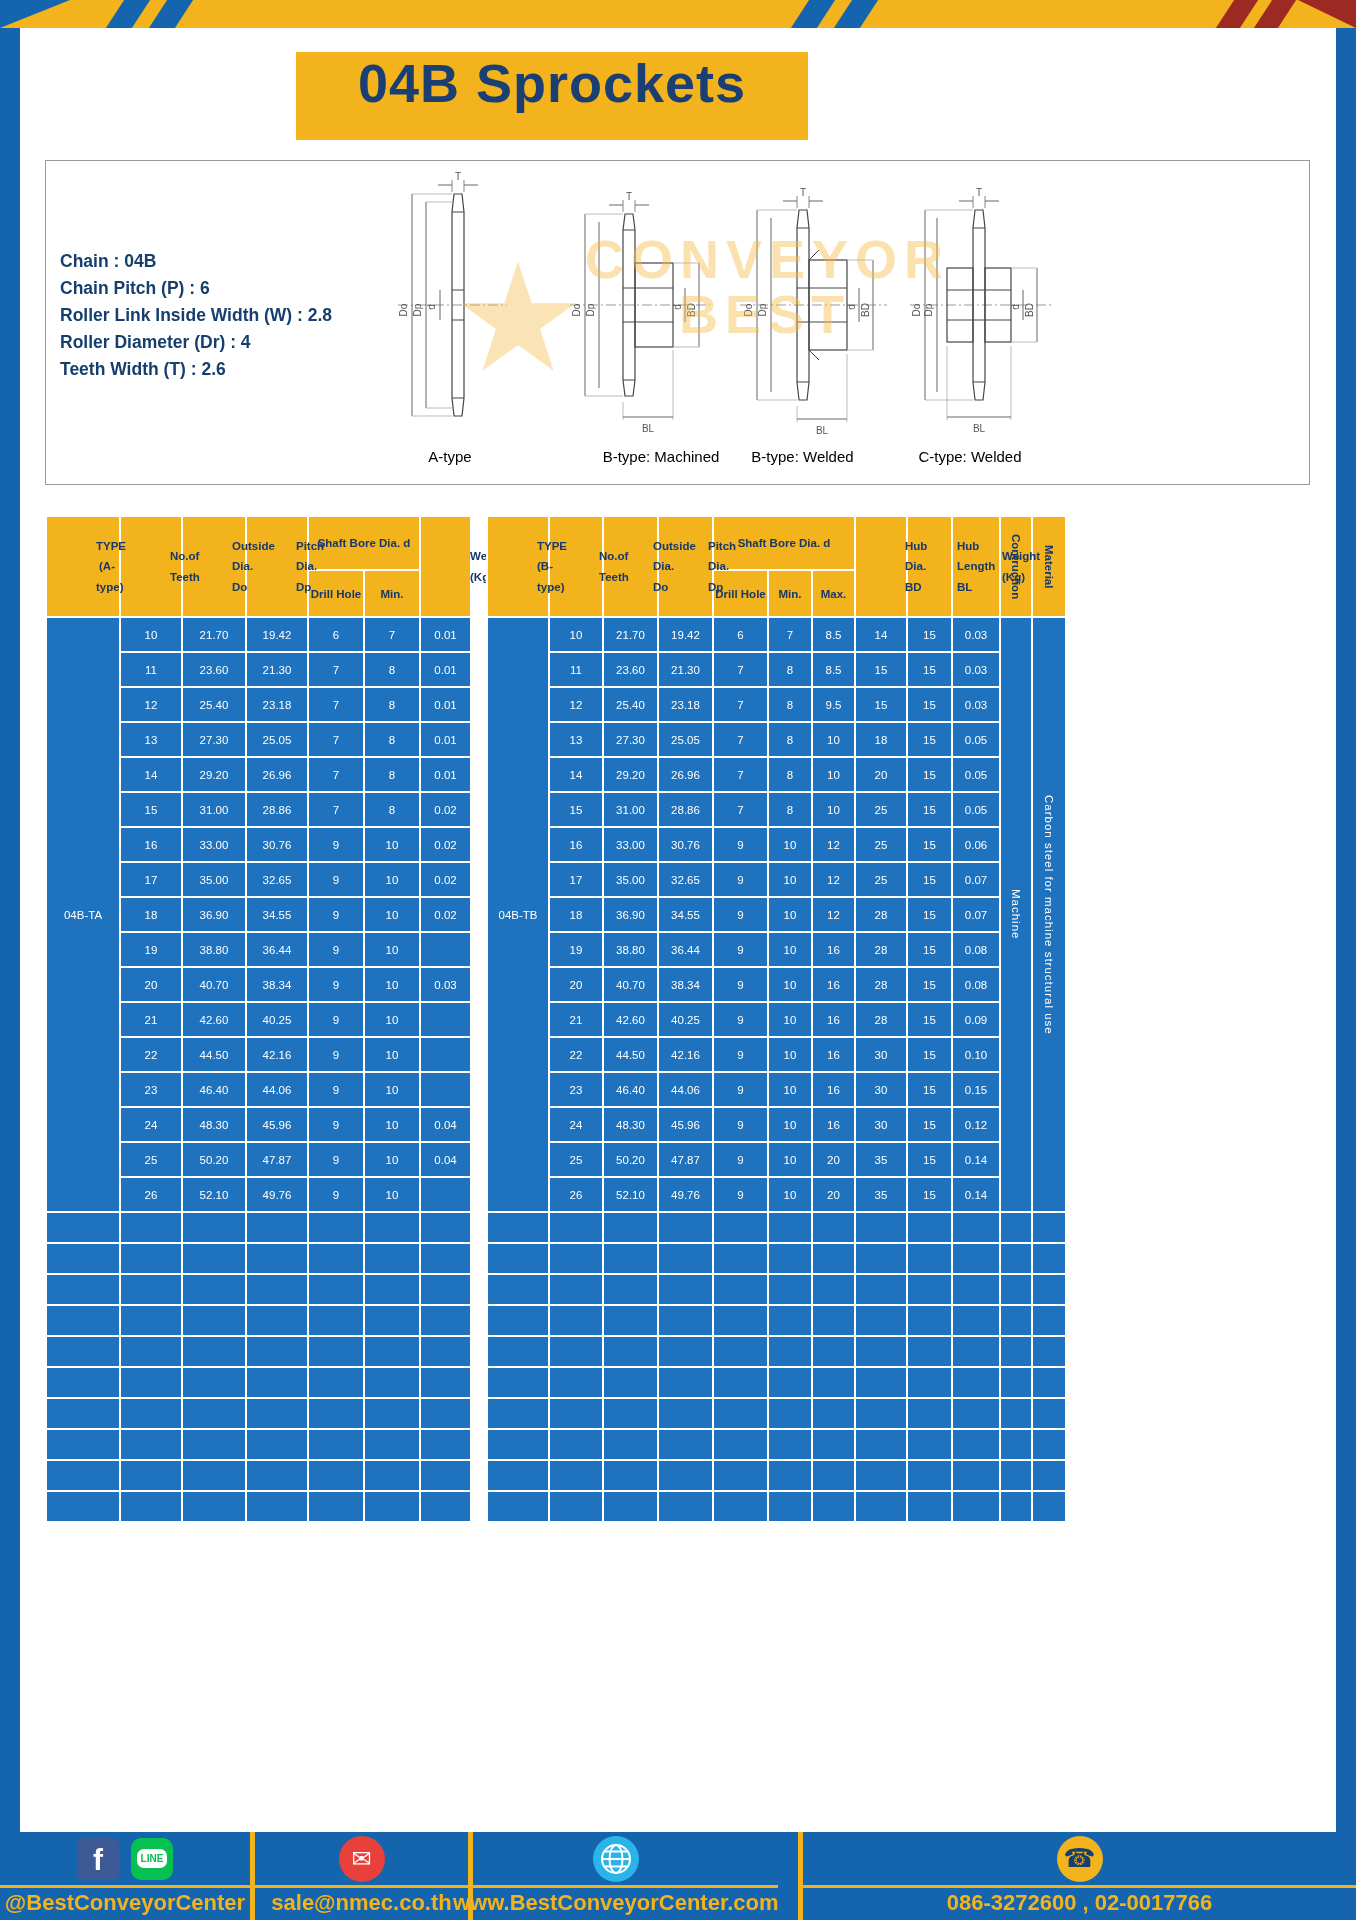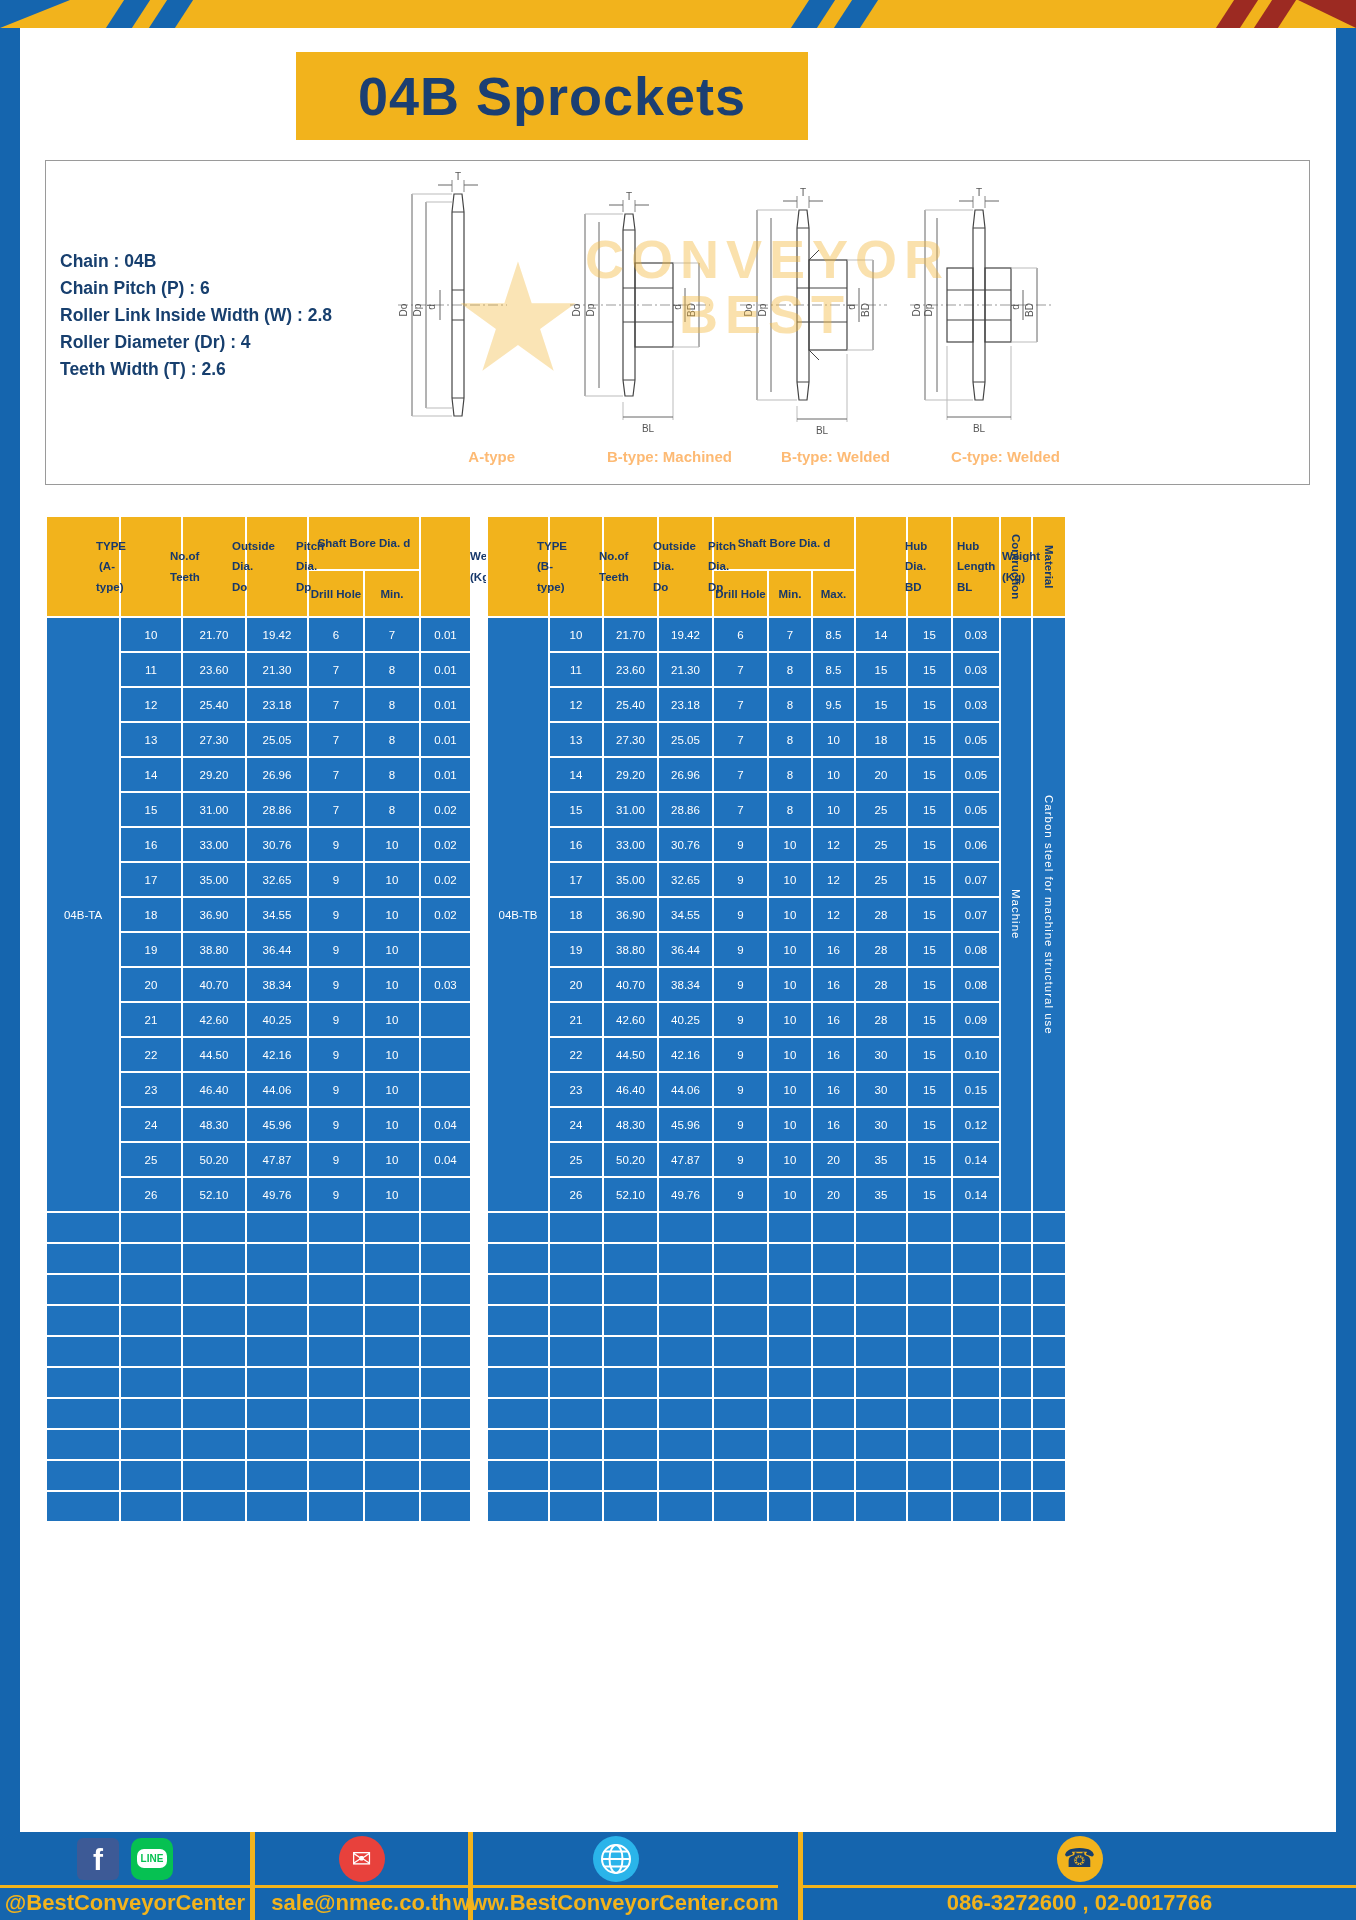--- a/index.html
+++ b/index.html
@@ -14,28 +14,28 @@
   .corner-left{left:0;width:70px;background:#1565ae;clip-path:polygon(0 0,100% 0,0 100%);}
   .sb1{left:115px;width:26px;background:#1565ae;transform:skewX(-33deg);}
   .sb2{left:158px;width:26px;background:#1565ae;transform:skewX(-33deg);}
   .sb3{left:800px;width:26px;background:#1565ae;transform:skewX(-33deg);}
   .sb4{left:843px;width:26px;background:#1565ae;transform:skewX(-33deg);}
   .sr1{left:1225px;width:24px;background:#9c2a22;transform:skewX(-33deg);}
   .sr2{left:1263px;width:24px;background:#9c2a22;transform:skewX(-33deg);}
   .corner-right{right:0;width:58px;background:#9c2a22;clip-path:polygon(0 0,100% 0,100% 100%);}
   
   .banner{position:absolute;left:296px;top:52px;width:512px;height:88px;background:#f2b31c;
-    display:flex;align-items:center;justify-content:center;}
+    display:flex;align-items:flex-start;justify-content:center;}
   .banner h1{margin:0;font-size:54px;font-weight:bold;color:#1b3f72;letter-spacing:1px;}
   
   .diagram-panel{position:absolute;left:45px;top:160px;width:1265px;height:325px;background:#fff;border:1px solid #9a9a9a;box-sizing:border-box;}
   .specs{position:absolute;left:60px;top:248px;}
   .spec-line{font-size:17.5px;font-weight:bold;color:#173f6e;line-height:27px;white-space:nowrap;}
   .diagram{position:absolute;top:170px;}
-  .diagram-caption{position:absolute;top:448px;font-size:15px;color:#fdba74;text-align:right;font-weight:bold;}
+  .diagram-caption{position:absolute;top:448px;font-size:15px;color:#000000;text-align:center;}
   svg text{font-family:"Liberation Sans",sans-serif;fill:#555;font-size:10px;}
   .wm{position:absolute;left:585px;top:232px;width:360px;text-align:center;pointer-events:none;
       color:rgba(243,183,60,0.42);font-weight:bold;font-size:54px;letter-spacing:7px;line-height:1.02;}
   .wm-star{position:absolute;left:448px;top:238px;width:140px;height:160px;pointer-events:none;
       color:rgba(243,183,60,0.38);font-size:150px;line-height:160px;text-align:center;}
   
   .table-wrap{position:absolute;top:515px;}
   #table-a-wrap{left:45px;width:425px;}
   #table-b-wrap{left:486px;width:579px;}
   table.spec-table{border-collapse:collapse;table-layout:fixed;width:100%;}
@@ -219,21 +219,21 @@
   <text x="74" y="262" text-anchor="middle">BL</text>
 </svg>
 
 <div class="wm-star">★</div>
 <div class="wm">
   <div>CONVEYOR</div>
   <div>BEST</div>
 </div>
 
 <div class="diagram-caption" style="left:385px;width:130px;">A-type</div>
-<div class="diagram-caption" style="left:552px;width:180px;">B-type: Machined</div>
+<div class="diagram-caption" style="left:571px;width:180px;">B-type: Machined</div>
 <div class="diagram-caption" style="left:715px;width:175px;">B-type: Welded</div>
 <div class="diagram-caption" style="left:880px;width:180px;">C-type: Welded</div>
 
 <div class="table-wrap" id="table-a-wrap">
   <table class="spec-table">
     <colgroup>
       <col style="width:74px">
         <col style="width:62px">
         <col style="width:64px">
         <col style="width:62px">

